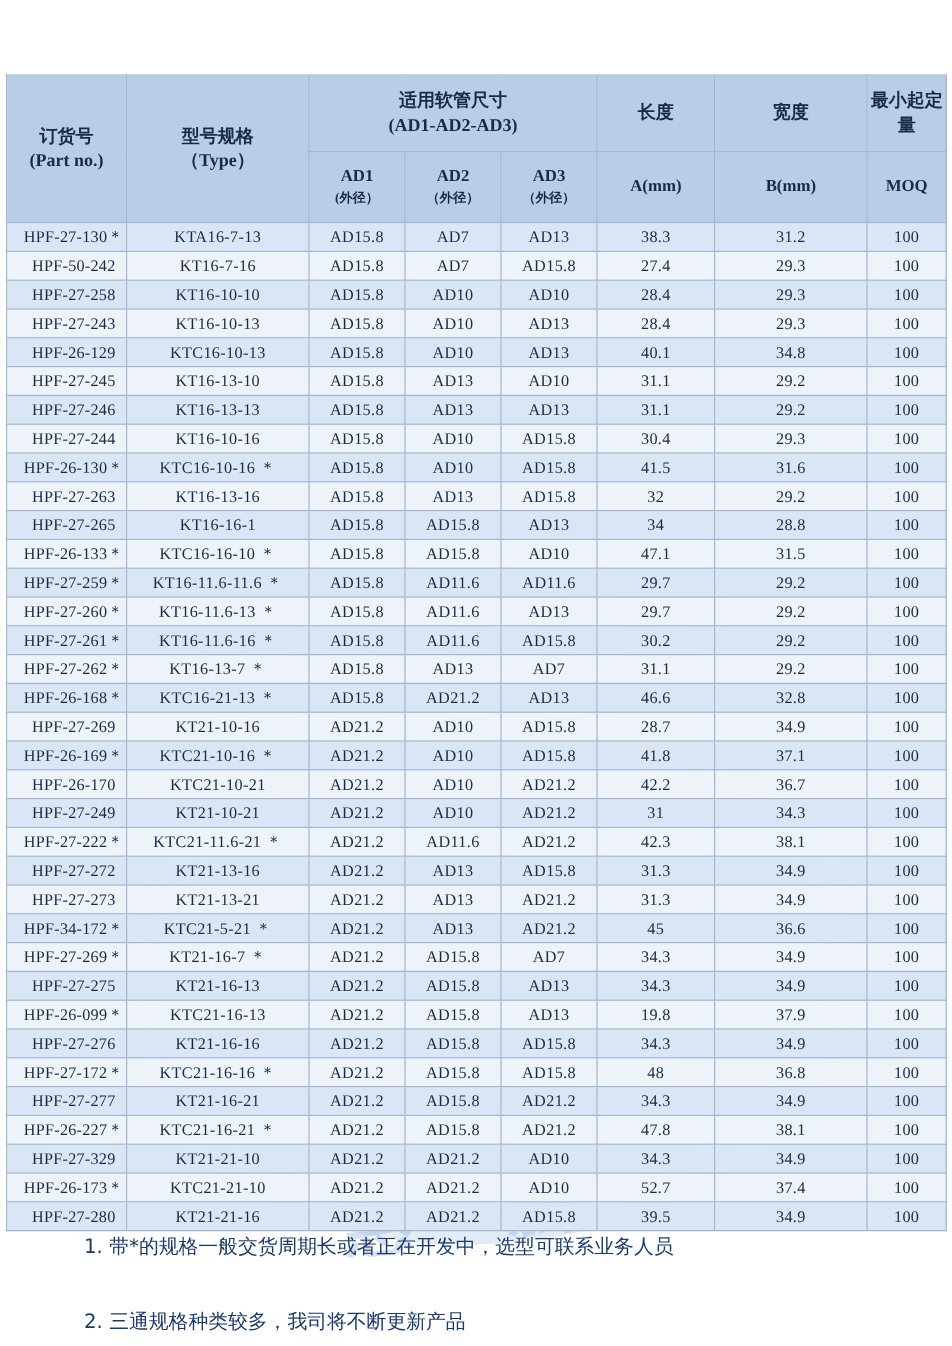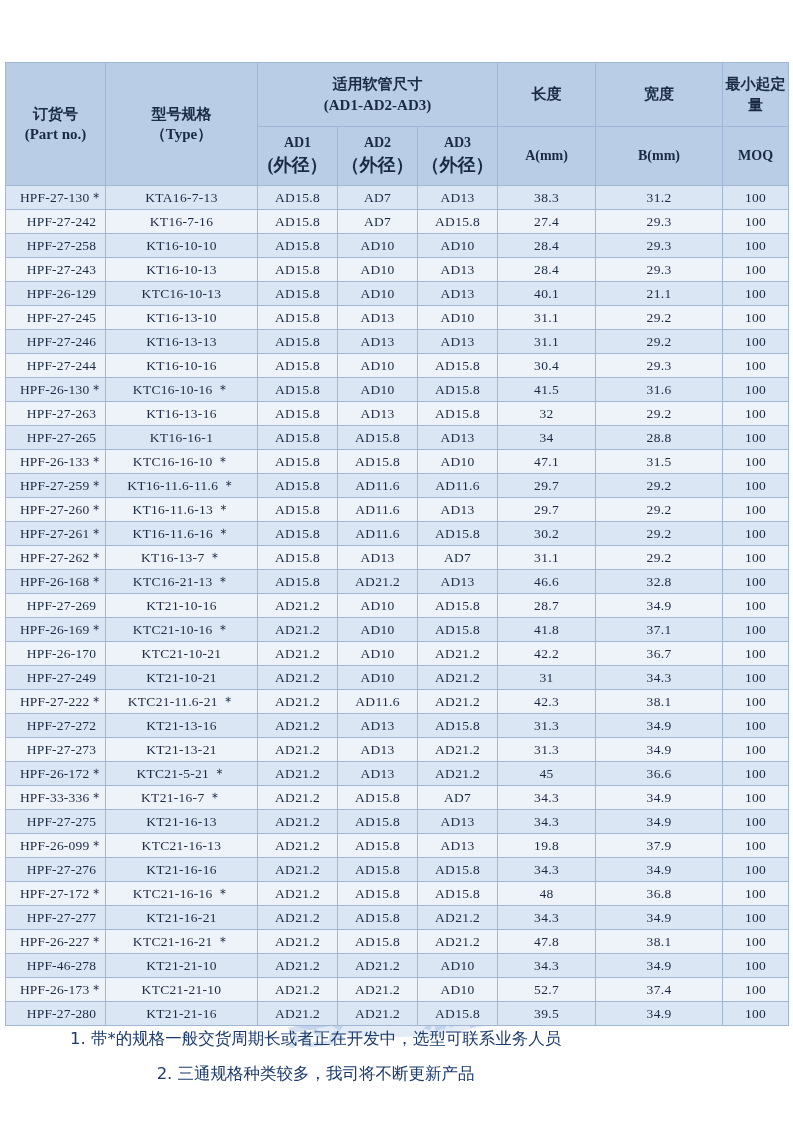--- a/index.html
+++ b/index.html
@@ -133,40 +133,40 @@
   .col-ad     { width: 80px; }
   .col-len    { width: 98px; }
   .col-wid    { width: 127px; }
   .col-moq    { width: 66px; }
 
   .hdr-cn {
     display: block;
   }
   .hdr-small {
     display: block;
-    font-size: 18px;
+    font-size: 11px;
   }
 
   
   .notes {
     position: absolute;
     left: 70px;
     top: 1022px;
     z-index: 10;
     font-family: "DejaVu Sans", sans-serif;
     color: #1b3a6b;
     font-size: 16.5px;
     line-height: 2.1;
-    text-align: center;
   }
   .note-line {
     white-space: nowrap;
   }
   .note-line + .note-line {
     margin-left: 0;
+    margin-top: 28px;
   }
 </style>
 </head>
 <body>
 
 <div class="watermark">
   <div class="wm-ring"></div>
   <div class="wm-ring2"></div>
   <div class="wm-bar"></div>
   <div class="wm-text">HUIP</div>
@@ -232,21 +232,21 @@
           <td>HPF-27-130＊</td>
           <td>KTA16-7-13</td>
           <td>AD15.8</td>
           <td>AD7</td>
           <td>AD13</td>
           <td>38.3</td>
           <td>31.2</td>
           <td>100</td>
         </tr>
         <tr class="even">
-          <td>HPF-27-242</td>
+          <td>HPF-50-242</td>
           <td>KT16-7-16</td>
           <td>AD15.8</td>
           <td>AD7</td>
           <td>AD15.8</td>
           <td>27.4</td>
           <td>29.3</td>
           <td>100</td>
         </tr>
         <tr class="odd">
           <td>HPF-27-258</td>
@@ -268,21 +268,21 @@
           <td>29.3</td>
           <td>100</td>
         </tr>
         <tr class="odd">
           <td>HPF-26-129</td>
           <td>KTC16-10-13</td>
           <td>AD15.8</td>
           <td>AD10</td>
           <td>AD13</td>
           <td>40.1</td>
-          <td>21.1</td>
+          <td>34.8</td>
           <td>100</td>
         </tr>
         <tr class="even">
           <td>HPF-27-245</td>
           <td>KT16-13-10</td>
           <td>AD15.8</td>
           <td>AD13</td>
           <td>AD10</td>
           <td>31.1</td>
           <td>29.2</td>
@@ -462,31 +462,31 @@
           <td>HPF-27-273</td>
           <td>KT21-13-21</td>
           <td>AD21.2</td>
           <td>AD13</td>
           <td>AD21.2</td>
           <td>31.3</td>
           <td>34.9</td>
           <td>100</td>
         </tr>
         <tr class="odd">
-          <td>HPF-26-172＊</td>
+          <td>HPF-34-172＊</td>
           <td>KTC21-5-21 ＊</td>
           <td>AD21.2</td>
           <td>AD13</td>
           <td>AD21.2</td>
           <td>45</td>
           <td>36.6</td>
           <td>100</td>
         </tr>
         <tr class="even">
-          <td>HPF-33-336＊</td>
+          <td>HPF-27-269＊</td>
           <td>KT21-16-7 ＊</td>
           <td>AD21.2</td>
           <td>AD15.8</td>
           <td>AD7</td>
           <td>34.3</td>
           <td>34.9</td>
           <td>100</td>
         </tr>
         <tr class="odd">
           <td>HPF-27-275</td>
@@ -542,21 +542,21 @@
           <td>HPF-26-227＊</td>
           <td>KTC21-16-21 ＊</td>
           <td>AD21.2</td>
           <td>AD15.8</td>
           <td>AD21.2</td>
           <td>47.8</td>
           <td>38.1</td>
           <td>100</td>
         </tr>
         <tr class="odd">
-          <td>HPF-46-278</td>
+          <td>HPF-27-329</td>
           <td>KT21-21-10</td>
           <td>AD21.2</td>
           <td>AD21.2</td>
           <td>AD10</td>
           <td>34.3</td>
           <td>34.9</td>
           <td>100</td>
         </tr>
         <tr class="even">
           <td>HPF-26-173＊</td>

